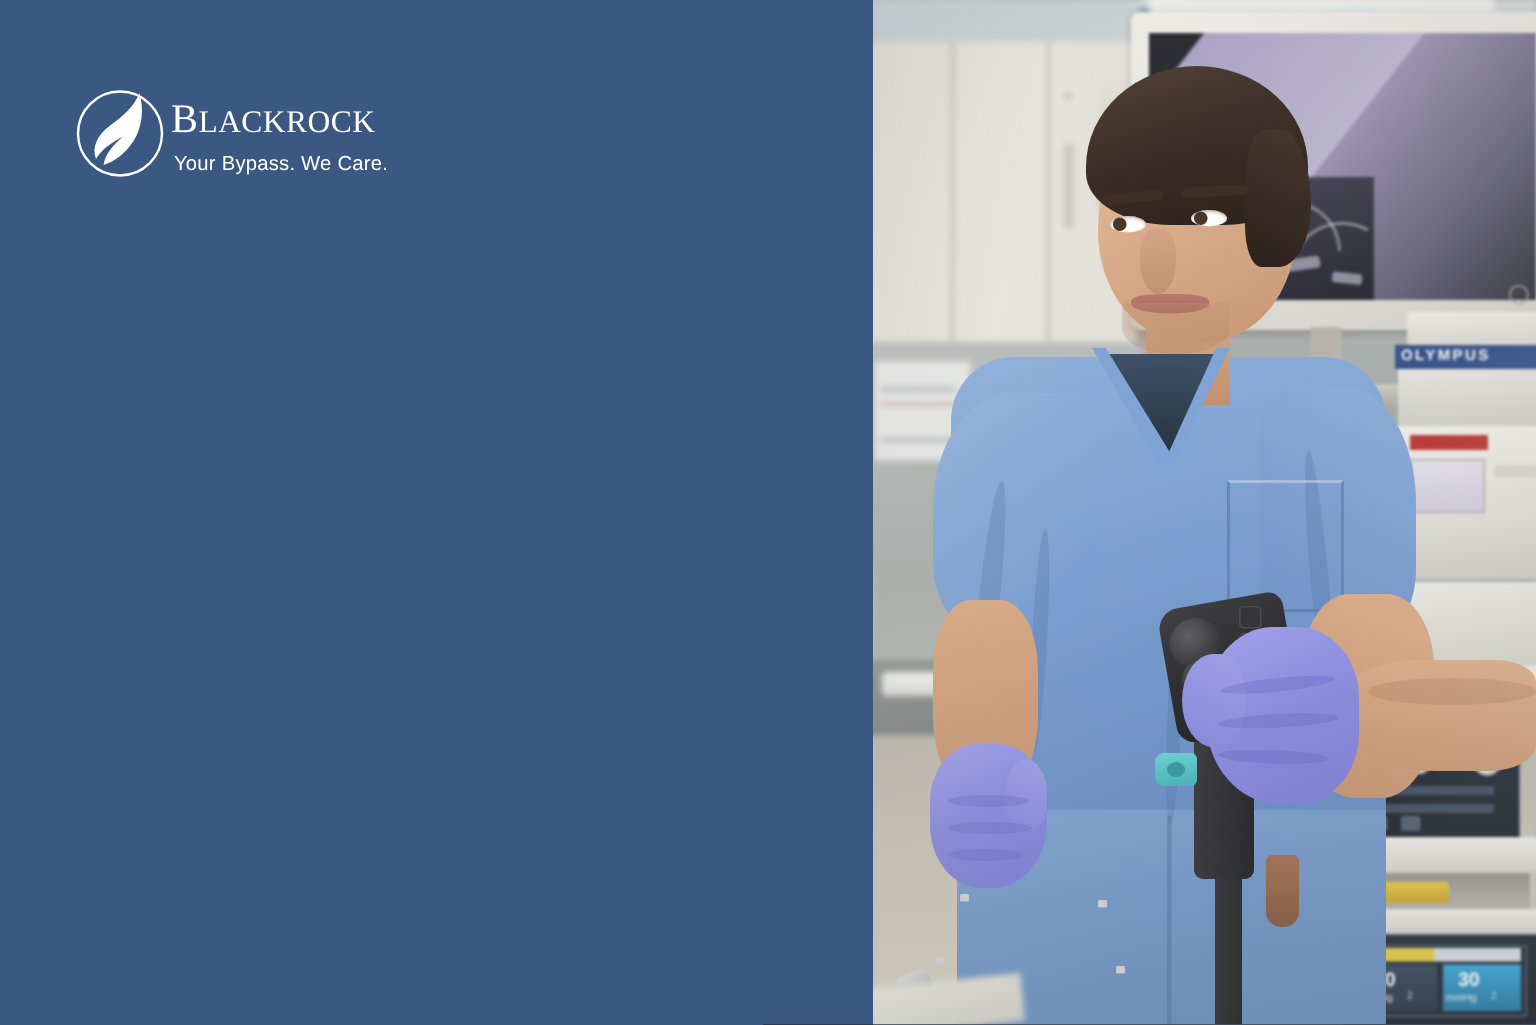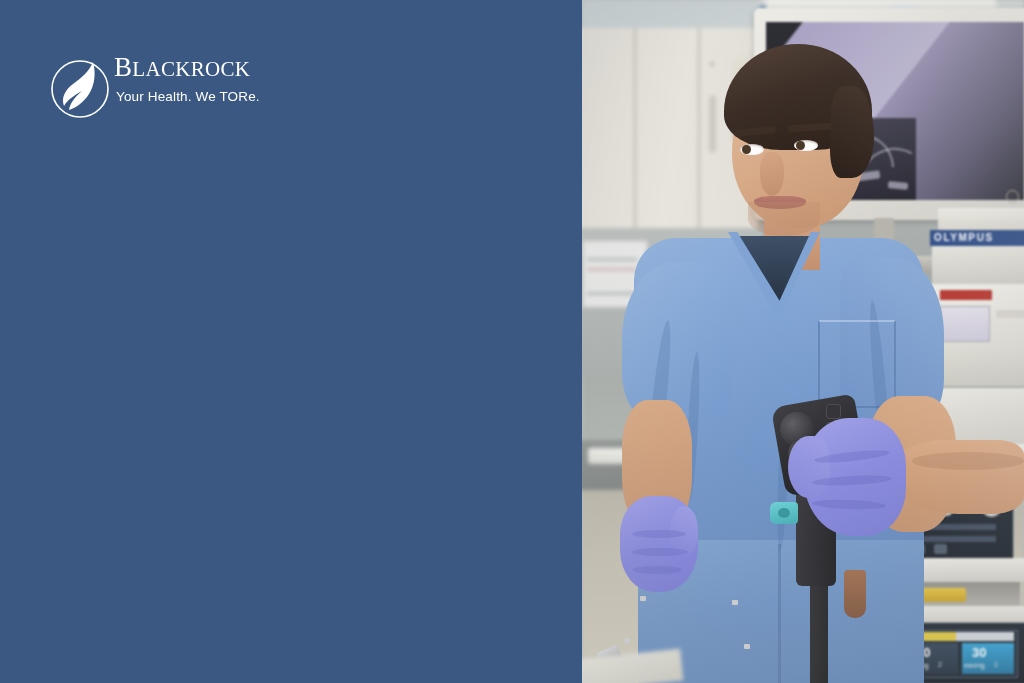--- a/index.html
+++ b/index.html
@@ -50,21 +50,21 @@
     letter-spacing: 0.3px;
     line-height: 1.0;
     white-space: nowrap;
   }
   .brand-line .cap {
     font-size: 27px;
   }
   .brand-line .sc {
     font-size: 21px;
   }
-  .brand-1 { margin-top: 2px; }
+  .brand-1 { margin-top: 14px; }
   .brand-2 { margin-top: 3px; }
   .tagline {
     font-family: "Liberation Sans", sans-serif;
     color: #ffffff;
     font-size: 13.5px;
     letter-spacing: 0.15px;
     margin-top: 8px;
     margin-left: 2px;
     white-space: nowrap;
   }
@@ -712,21 +712,21 @@
 
     <div class="logo-block">
       <div class="logo-mark">
         <svg width="64" height="64" viewBox="0 0 64 64" aria-hidden="true">
           <circle cx="32" cy="33" r="28" fill="none" stroke="#ffffff" stroke-width="1.6"></circle>
           <path d="M45 6 C41 16 33 22 25 28 C17 34 13 42 16 50 C20 43 27 39 34 35 C27 41 22 47 21 54 C28 52 36 46 41 38 C47 29 48 16 45 6 Z" fill="#ffffff"></path>
         </svg>
       </div>
       <div class="logo-text">
         <div class="brand-line brand-1"><span class="cap">B</span><span class="sc">LACKROCK</span></div>
-        <div class="tagline">Your Health. We TORe.</div>
+        <div class="tagline">Your Bypass. We Care.</div>
       </div>
     </div>
 
   </div>
 
   <div class="photo">
 
     <div class="blur-layer">
       <div class="ph wall-upper"></div>
       <div class="ph wall-lower"></div>

